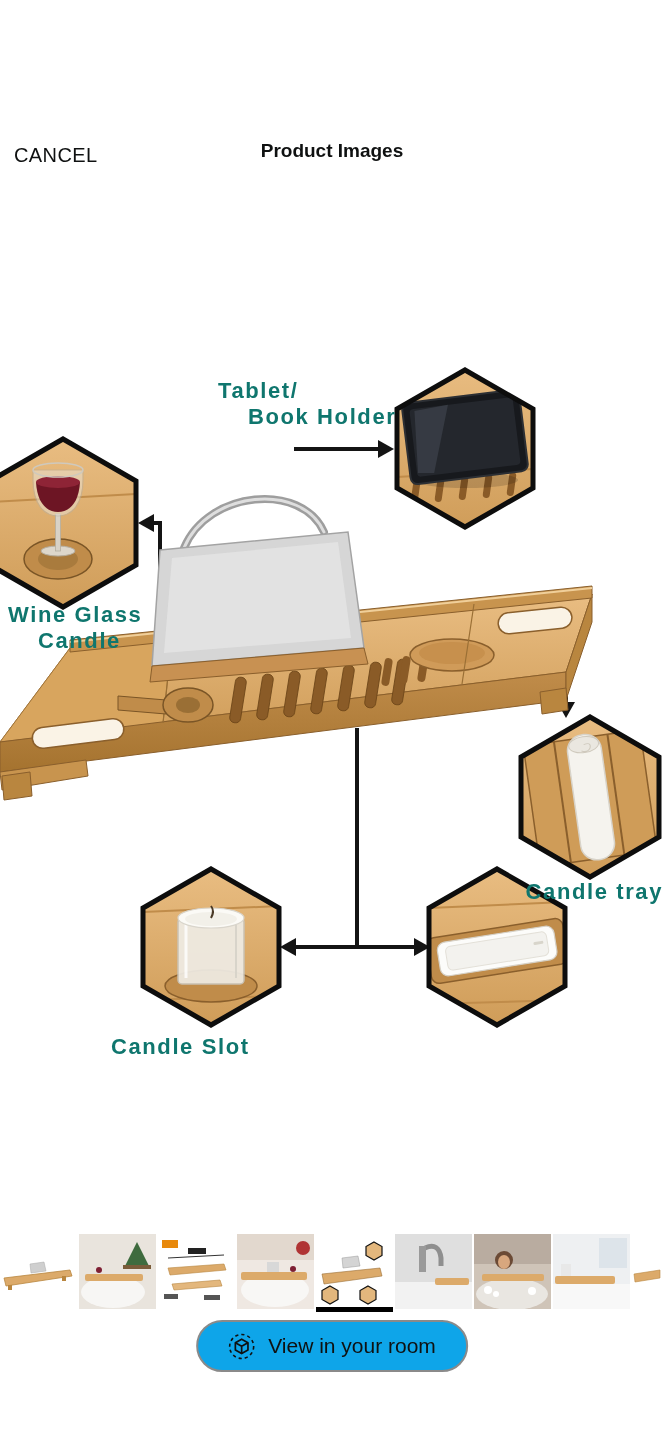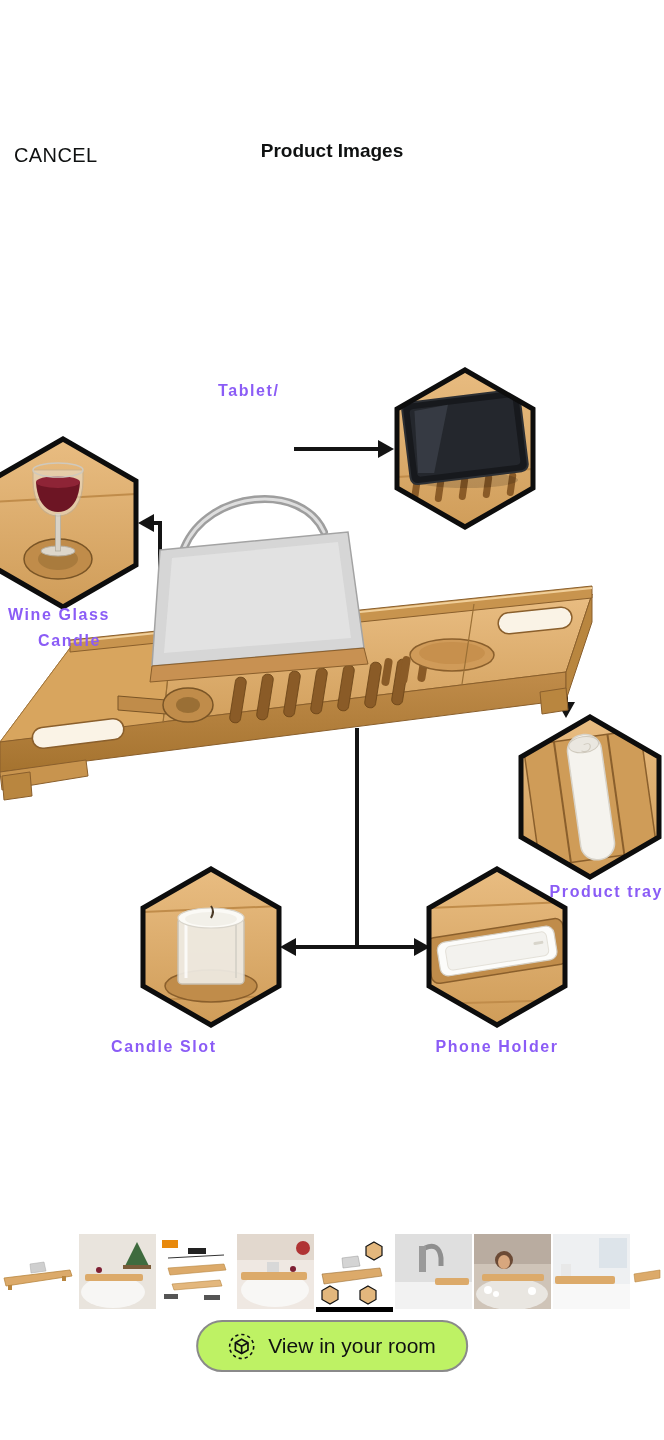--- a/index.html
+++ b/index.html
@@ -7,39 +7,39 @@
   .screen { position:relative; width:664px; height:1440px; margin:12px auto; background:#fff; overflow:hidden; }
 
   .cancel-btn { position:absolute; left:14px; top:132px; font-size:20px; letter-spacing:.4px;
                 color:#0f1111; background:none; border:none; font-family:inherit; cursor:pointer; }
   .title { position:absolute; top:128px; left:0; right:0; text-align:center;
            font-size:19px; font-weight:700; color:#0f1111; }
 
   .diagram { position:absolute; top:340px; left:0; width:664px; height:720px; }
   .diagram svg { position:absolute; top:0; left:0; }
 
-  .callout { position:absolute; font-weight:700; font-size:16px; letter-spacing:1.6px;
-             color:#8b5cf6; line-height:26px; }
+  .callout { position:absolute; font-weight:700; font-size:22px; letter-spacing:1.6px;
+             color:#0f766e; line-height:26px; }
   .callout .l2 { padding-left:30px; }
   .callout.tablet { left:218px; top:26px; }
   .callout.wine { left:8px; top:250px; }
   .callout.sliding { right:1px; top:527px; white-space:nowrap; }
   .callout.candle { left:111px; width:200px; text-align:left; top:682px; }
   .callout.phone { left:397px; width:200px; text-align:center; top:682px; }
 
   .thumbs { position:absolute; top:1218px; left:0; width:664px; height:82px; display:flex; gap:2px; }
   .thumb { position:relative; width:77px; height:82px; flex:0 0 auto; overflow:hidden;
            background:#fff; border:none; padding:0; cursor:pointer; }
   .thumb svg { display:block; }
   .thumb.partial { width:30px; }
   .thumb.selected::after { content:""; position:absolute; left:0; right:0; bottom:0; height:5px; background:#000; }
 
   .ar-button { position:absolute; top:1308px; left:50%; transform:translateX(-50%);
                height:52px; display:flex; align-items:center; gap:13px; padding:0 30px;
-               background:#bef264; border:2px solid #8a8a8a; border-radius:27px;
+               background:#0ea5e9; border:2px solid #8a8a8a; border-radius:27px;
                font-family:inherit; font-size:21px; color:#0f1111; white-space:nowrap; cursor:pointer; }
   .ar-button .ar-icon { display:flex; align-items:center; }
 </style>
 </head>
 <body>
 
 <div class="screen">
 
   <button class="cancel-btn">CANCEL</button>
   <h1 class="title">Product Images</h1>
@@ -208,28 +208,28 @@
             <rect x="446" y="587" width="102" height="24" rx="5" fill="#f3f2ee" stroke="#e3e0d8" stroke-width="1"></rect>
             <rect x="534" y="596" width="10" height="3" rx="1.5" fill="#d8d5cb"></rect>
           </g>
         </g>
         <polygon points="497,517 565,556 565,634 497,673 429,634 429,556" fill="none" stroke="#0d0d0d" stroke-width="5"></polygon>
       </g>
     </svg>
 
     <div class="callout tablet">
       <div class="l1">Tablet/</div>
+      <div class="l2">Book Holder</div>
     </div>
     <div class="callout wine">
       <div class="l1">Wine Glass</div>
       <div class="l2">Candle</div>
     </div>
-    <div class="callout sliding">Product tray</div>
+    <div class="callout sliding">Candle tray</div>
     <div class="callout candle">Candle Slot</div>
-    <div class="callout phone">Phone Holder</div>
   </div>
 
   <div class="thumbs">
     <button class="thumb">
       <svg width="77" height="75" viewBox="0 0 77 75">
         <rect width="77" height="75" fill="#fff"></rect>
         <polygon points="4,44 70,36 72,42 6,52" fill="#dcaa6a" stroke="#b9863f" stroke-width="0.8"></polygon>
         <polygon points="30,30 44,28 46,37 31,39" fill="#cfcfcf" stroke="#a9a9a9" stroke-width="0.5"></polygon>
         <rect x="8" y="51" width="4" height="5" fill="#b9863f"></rect>
         <rect x="62" y="42" width="4" height="5" fill="#b9863f"></rect>

